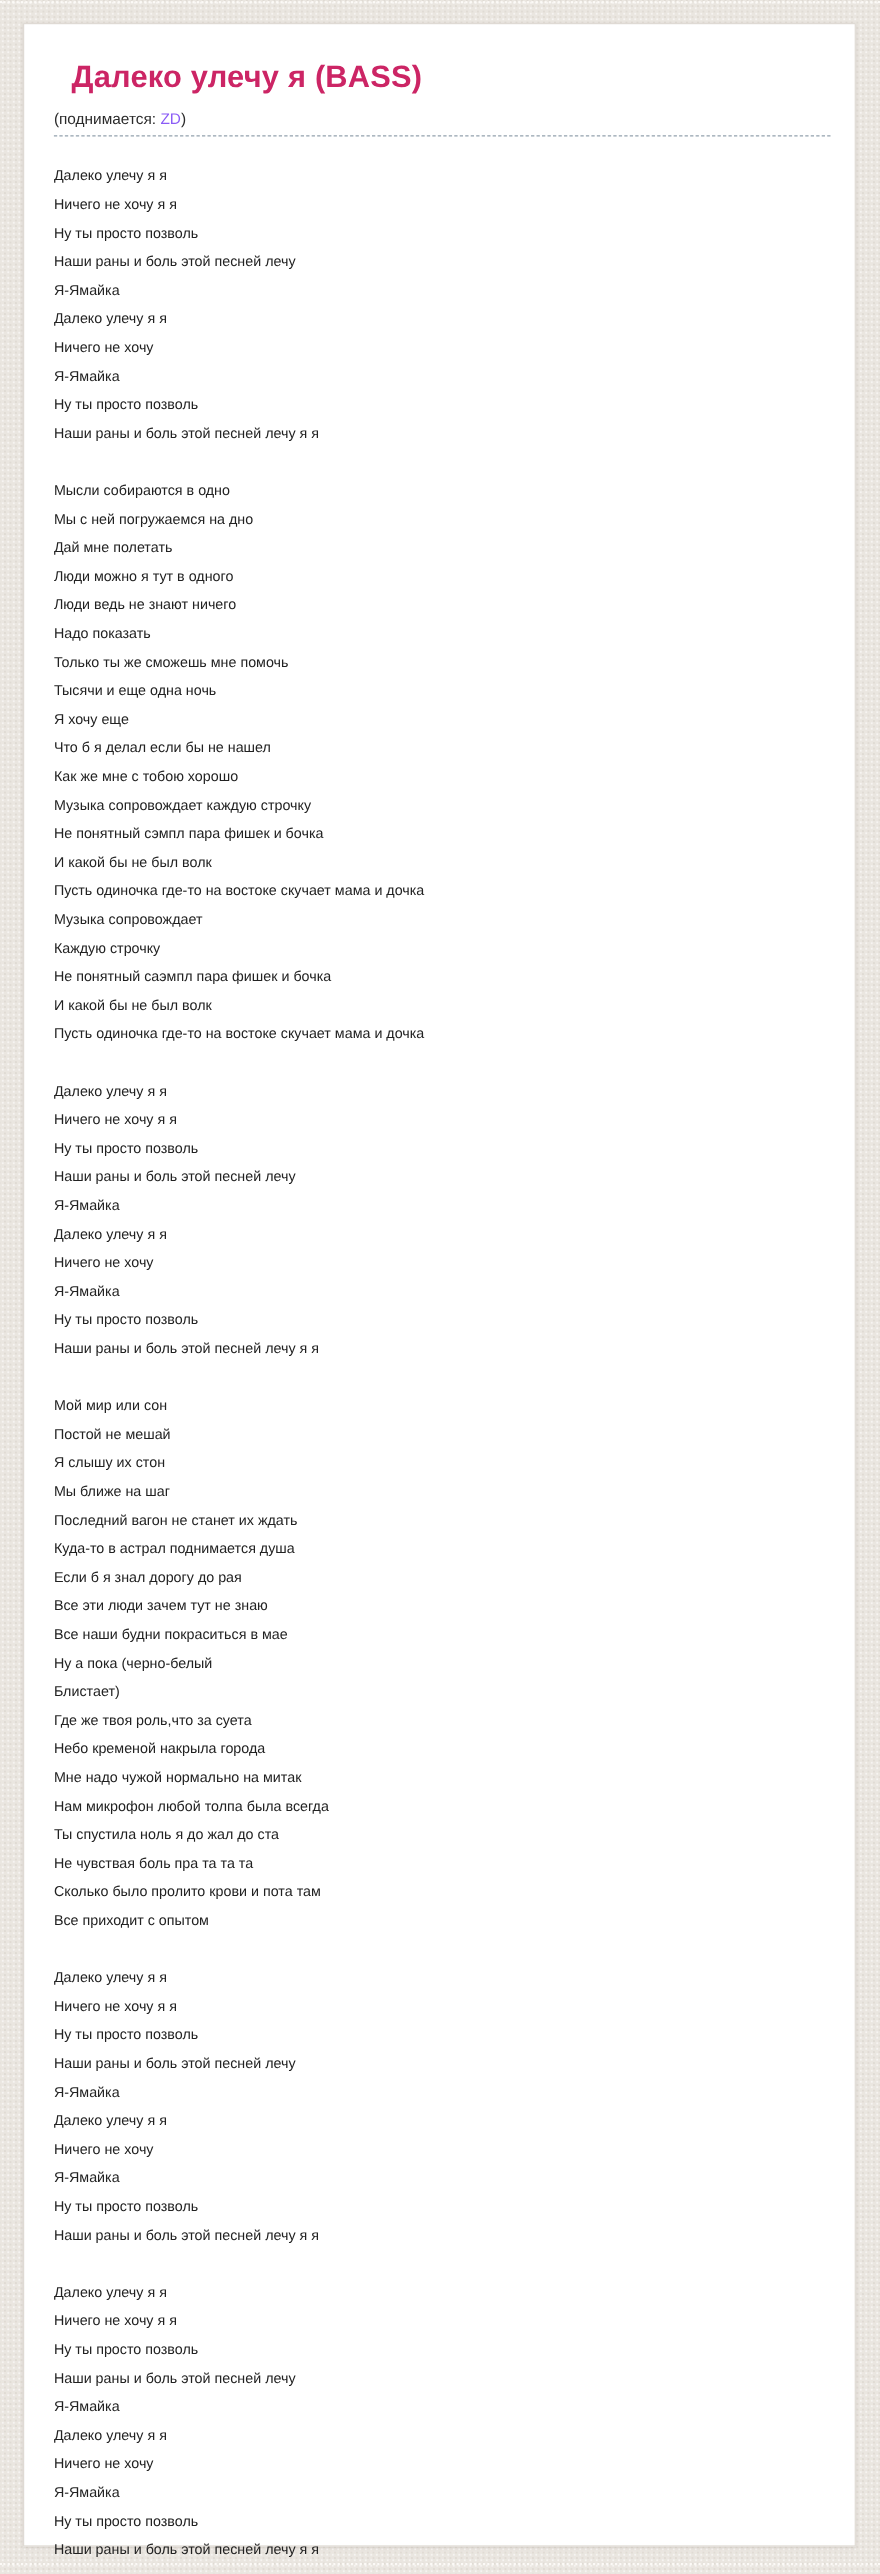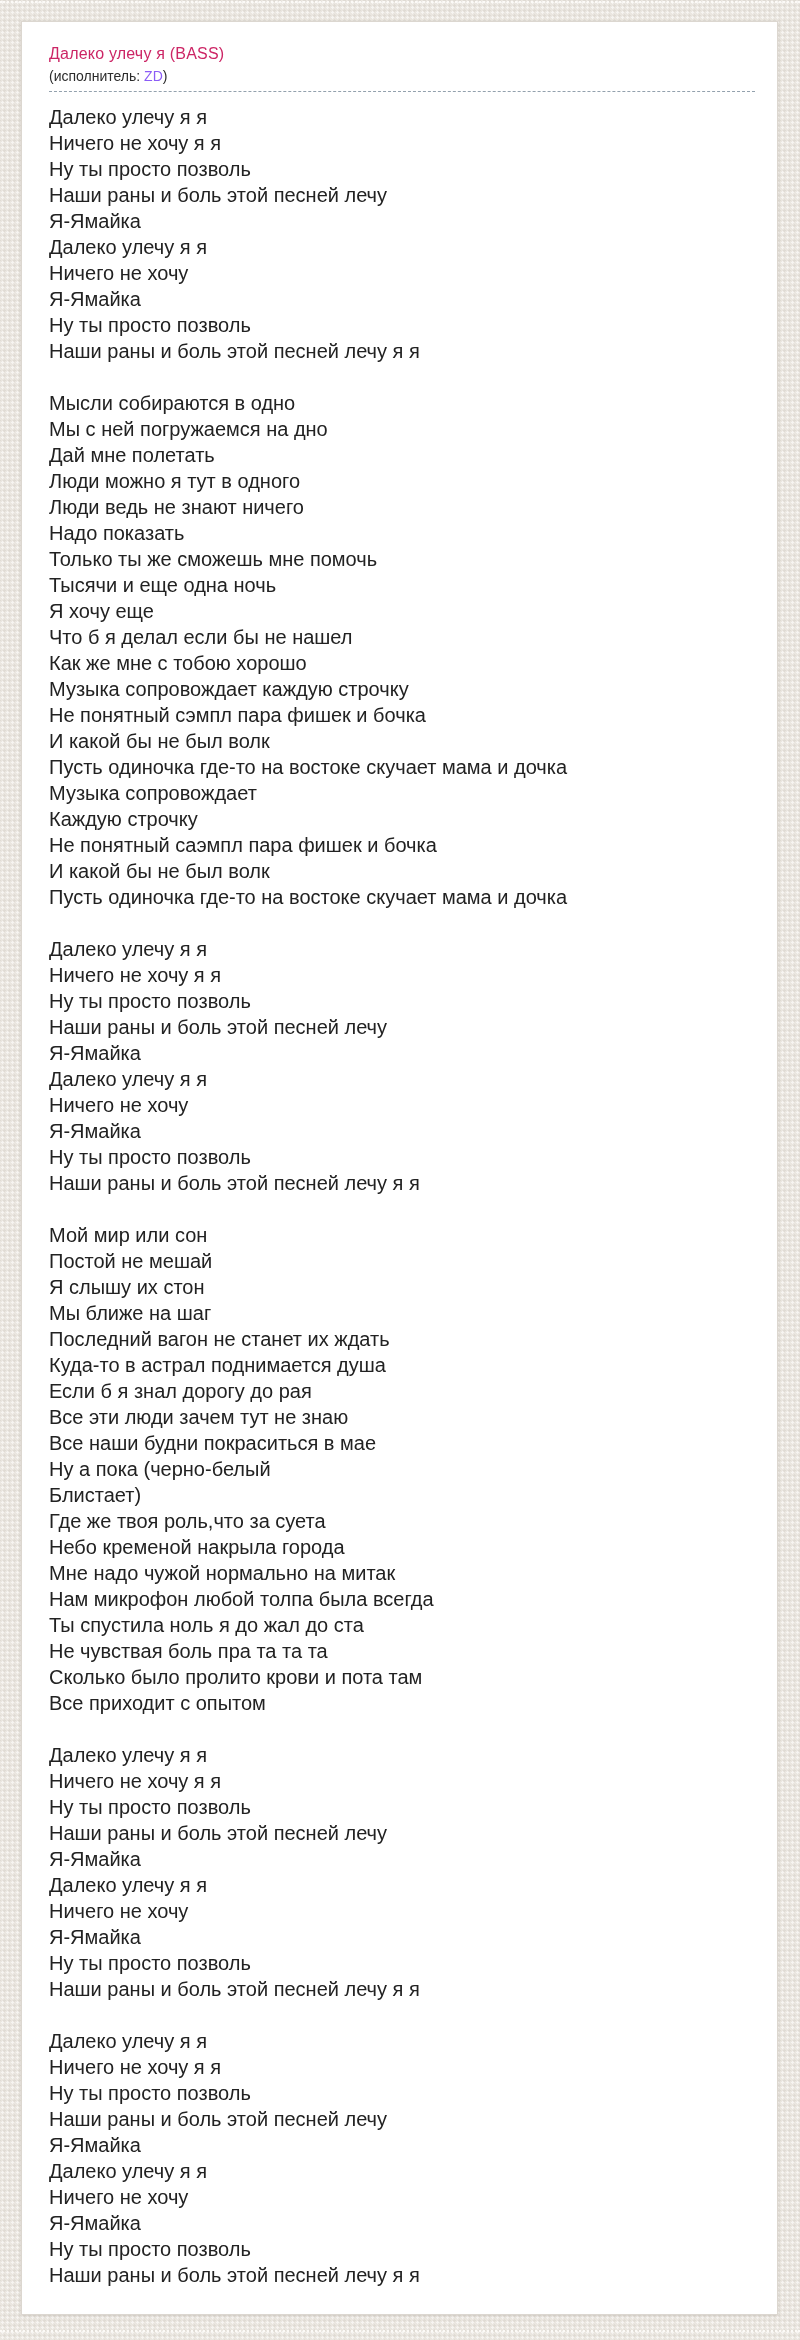--- a/index.html
+++ b/index.html
@@ -34,58 +34,58 @@
     top: 21px;
     width: 757px;
     height: 2294px;
     box-sizing: border-box;
     background: #ffffff;
     border: 1px solid #dcd7d0;
     box-shadow: 0 1px 3px rgba(120,112,100,0.18);
     padding: 18px 22px 0 27px;
   }
   h1.song-title {
-    margin: 0;
-    font-size: 16px;
+    margin: 16px;
+    font-size: 28px;
     line-height: 27px;
-    font-weight: 400;
+    font-weight: 700;
     color: #cc2565;
     letter-spacing: 0.2px;
   }
   .artist-line {
     font-size: 14px;
     line-height: 18px;
     color: #2b2b2b;
     padding-bottom: 6px;
     border-bottom: 1px dashed #93a1ad;
   }
   .artist-line a.artist-link {
     color: #8b5cf6;
     text-decoration: none;
     cursor: pointer;
   }
   .lyrics {
-    margin-top: 12px;
-    font-size: 20px;
+    margin-top: 23px;
+    font-size: 13px;
     line-height: 26px;
     color: #222222;
   }
   .stanza {
     margin: 0 0 26px 0;
     white-space: pre-line;
   }
 </style>
 </head>
 <body>
 
 <div class="texture-line top"></div>
 
 <div class="card">
   <h1 class="song-title">Далеко улечу я (BASS)</h1>
-  <div class="artist-line"><span>(исполнитель: </span><a href="#" class="artist-link">ZD</a><span>)</span></div>
+  <div class="artist-line"><span>(поднимается: </span><a href="#" class="artist-link">ZD</a><span>)</span></div>
   <div class="lyrics">
       <p class="stanza">Далеко улечу я я
 Ничего не хочу я я
 Ну ты просто позволь
 Наши раны и боль этой песней лечу
 Я-Ямайка
 Далеко улечу я я
 Ничего не хочу
 Я-Ямайка
 Ну ты просто позволь

